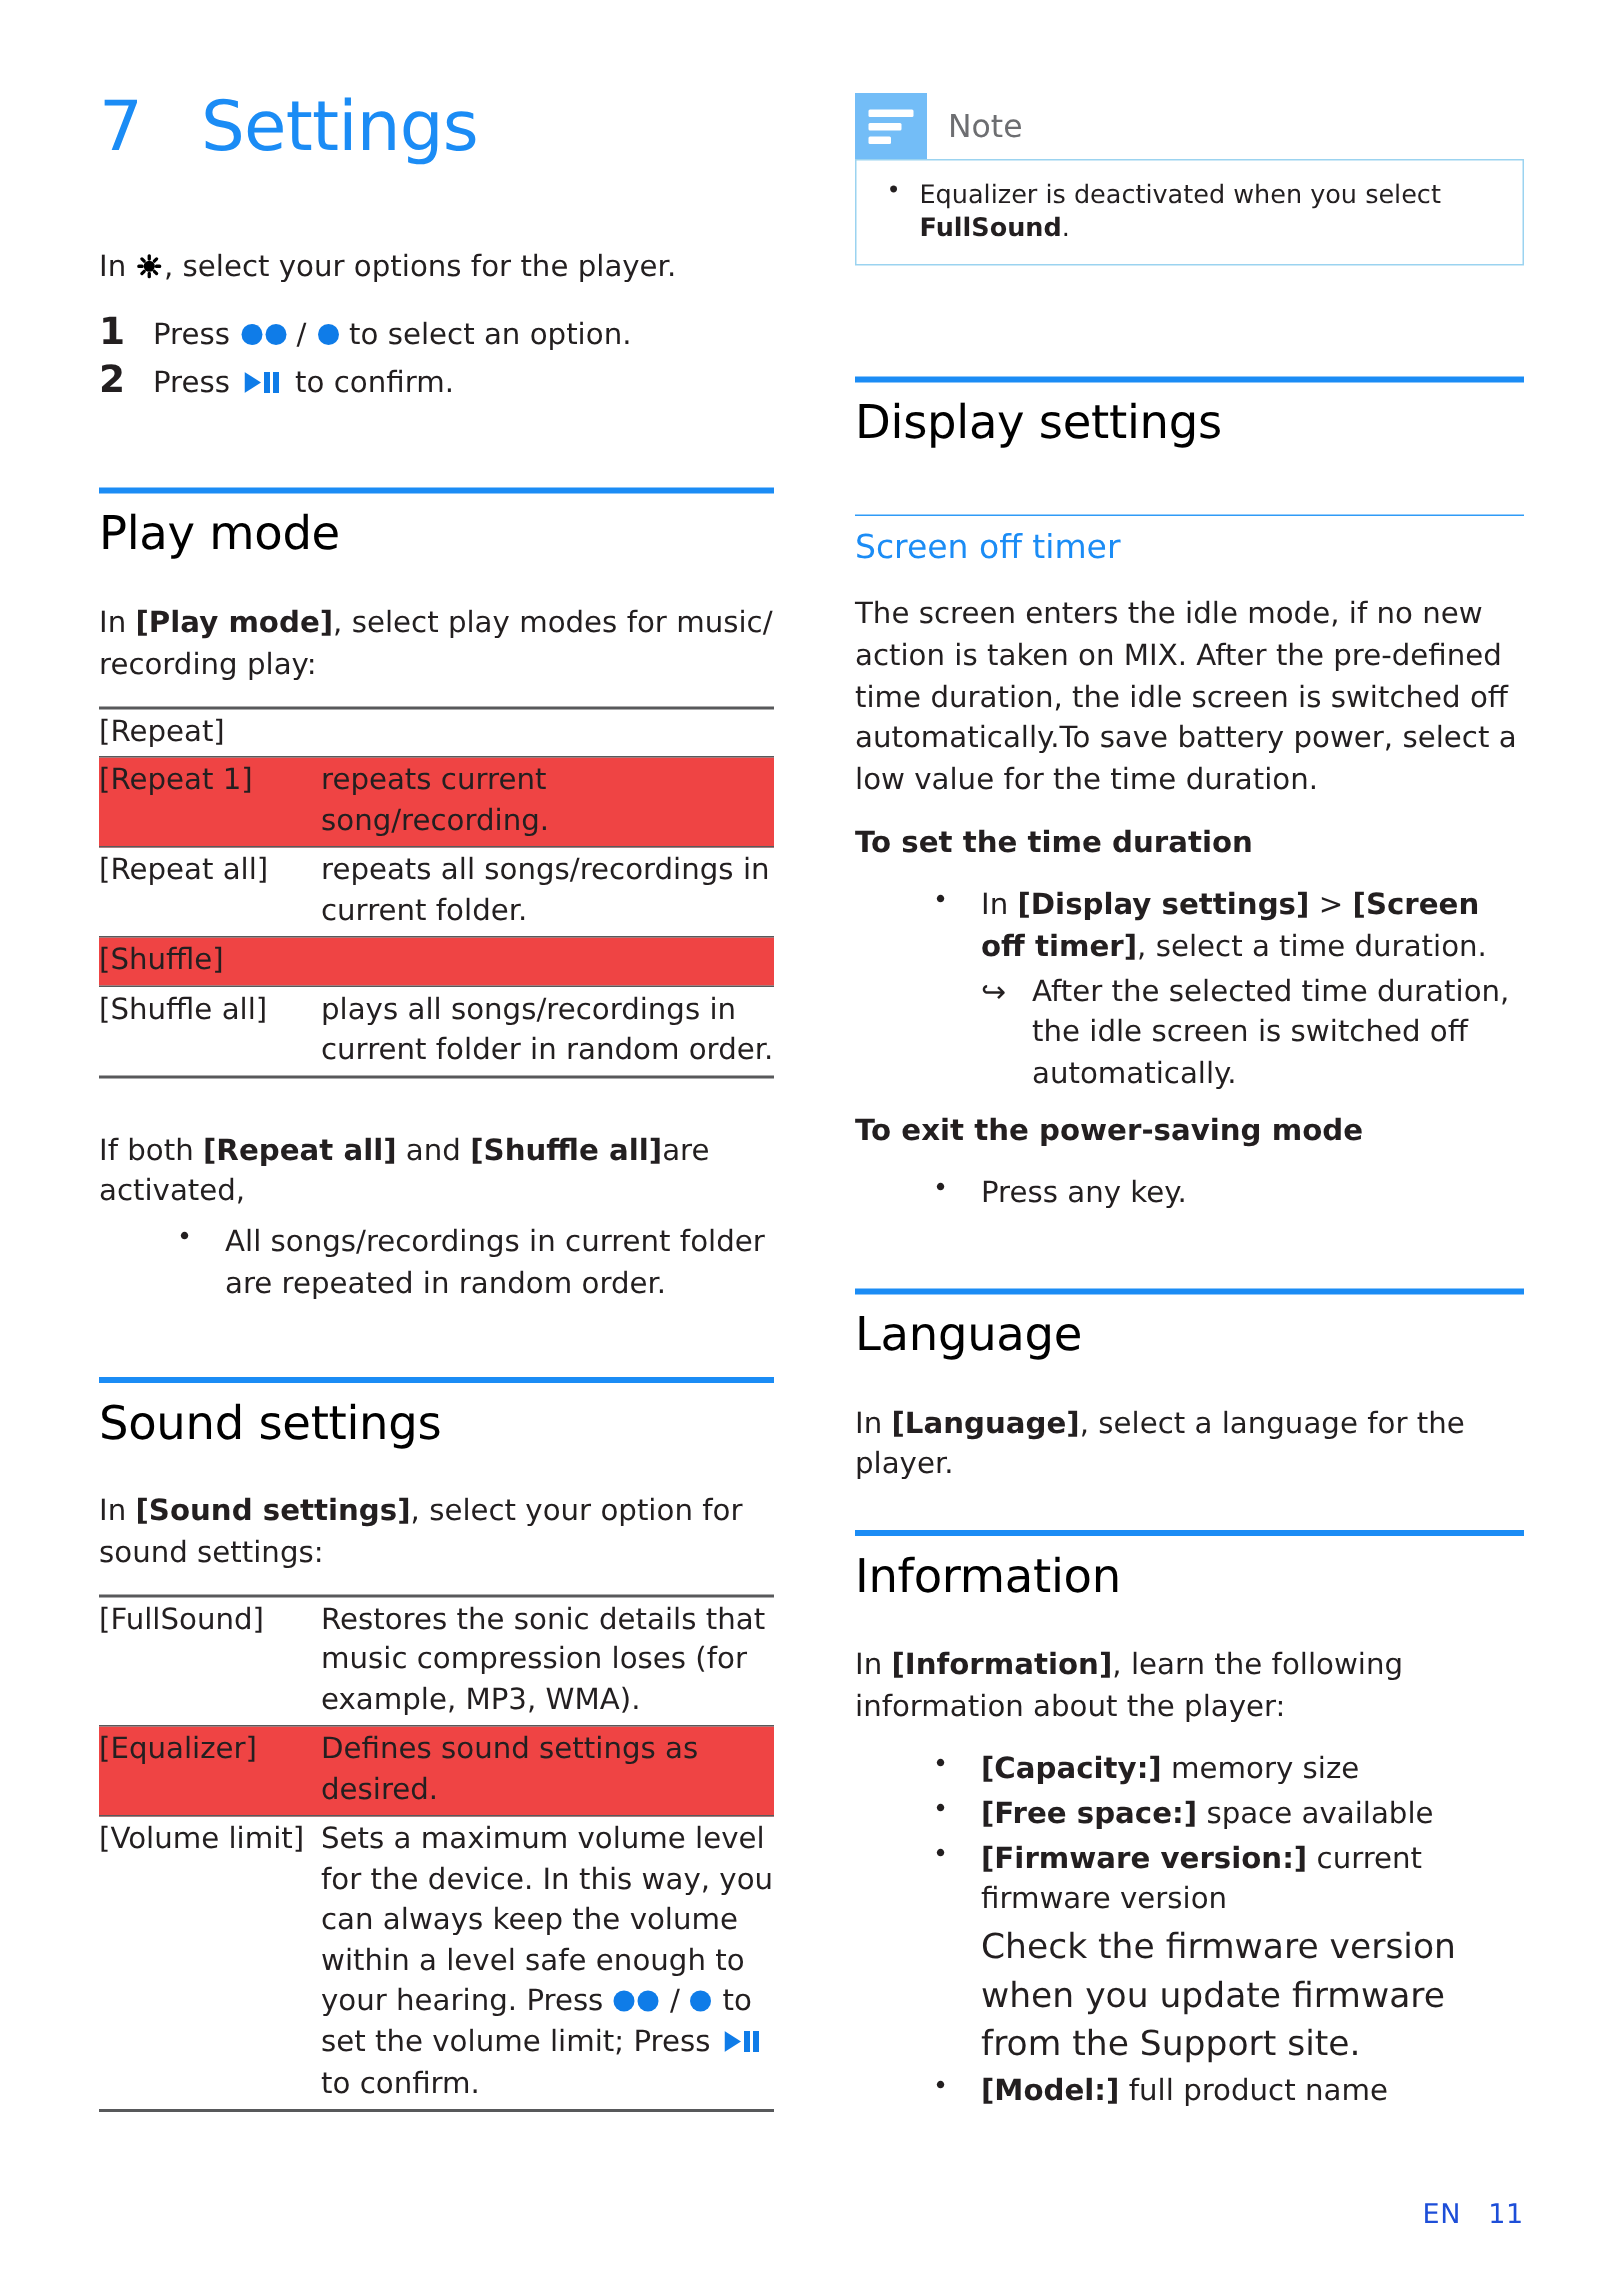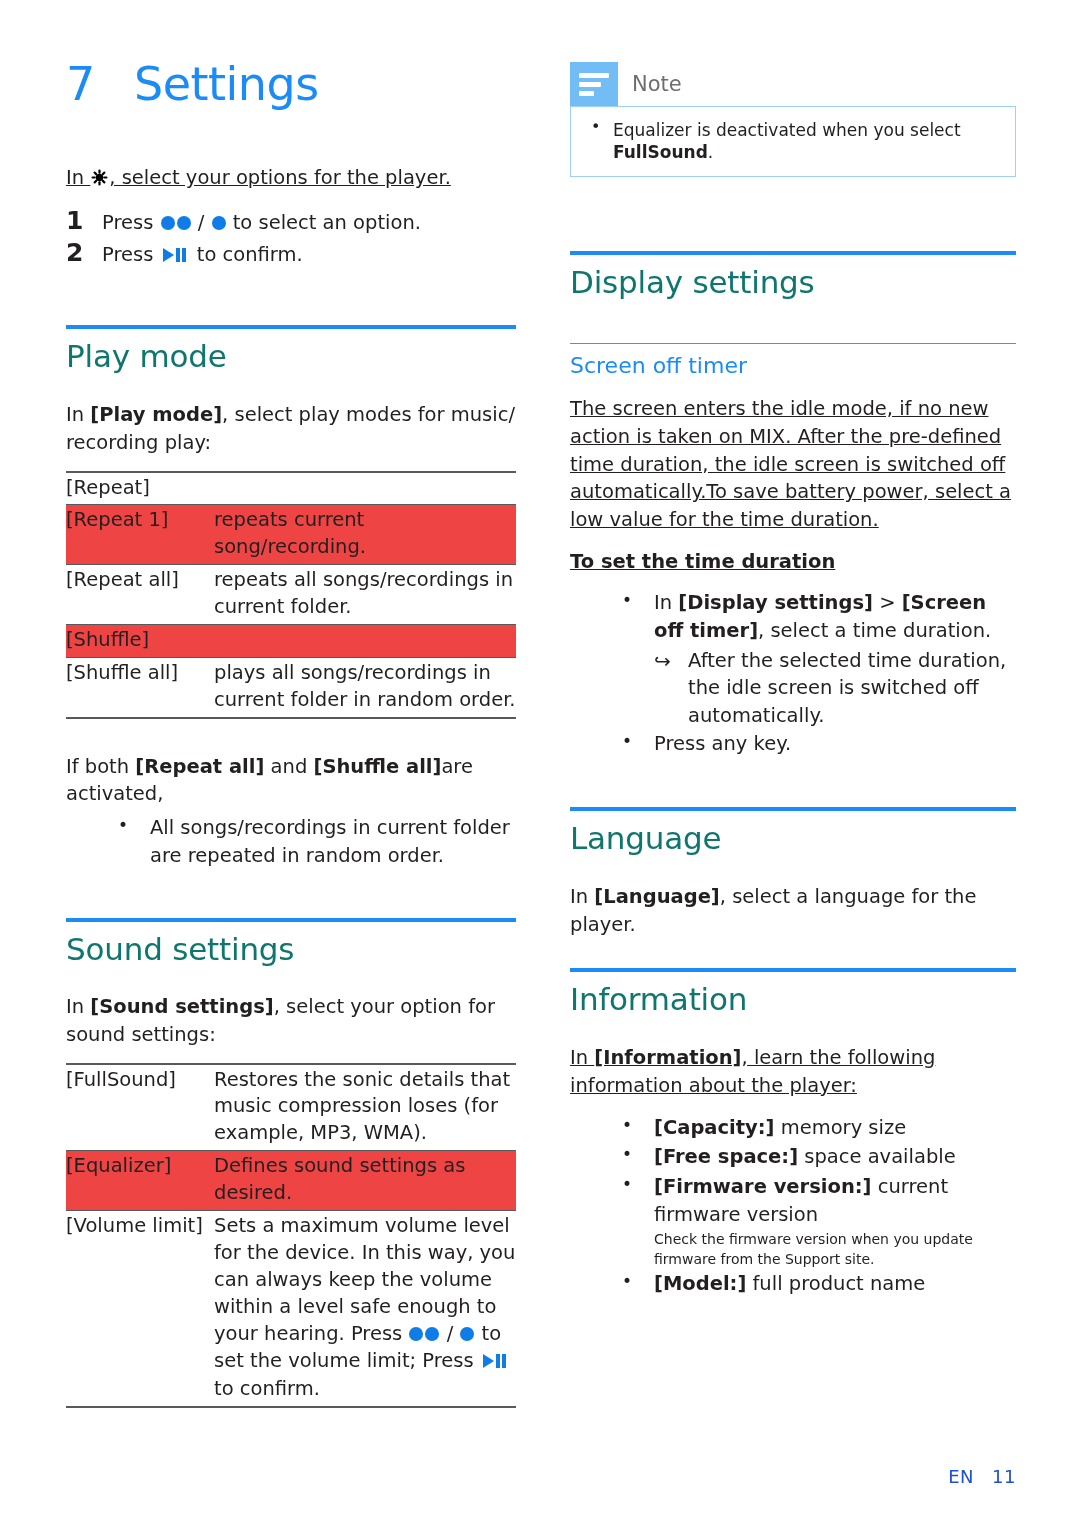--- a/index.html
+++ b/index.html
@@ -53,21 +53,21 @@
     border-top: 4px solid #1b8cf5;
     margin: 0;
     height: 0;
   }
   .rule-thin {
     border-top: 1.5px solid #2f9bf7;
     margin: 0;
     height: 0;
   }
   h2.section {
-    color: #0f766e;
+    color: #000000;
     font-size: 31px;
     font-weight: 400;
     letter-spacing: -0.2px;
     margin: 10px 0 26px 0;
     line-height: 1.15;
   }
   h3.subsection {
     color: #1b8cf5;
     font-size: 22px;
     font-weight: 400;
@@ -75,21 +75,21 @@
     line-height: 1.2;
   }
 
   
   p.body, .body {
     font-size: 19.5px;
     line-height: 1.42;
     margin: 0 0 14px 0;
     color: #231f20;
   }
-  .tight { margin-bottom: 0; text-decoration: underline; }
+  .tight { margin-bottom: 0; }
   b, .b { font-weight: 700; }
 
   
   .steps { margin: 2px 0 0 0; }
   .step {
     display: flex;
     align-items: baseline;
     font-size: 19.5px;
     line-height: 1.5;
     margin-bottom: 1px;
@@ -137,21 +137,21 @@
     line-height: 1.42;
   }
   ul.arrow > li::before {
     content: "\21AA";
     position: absolute;
     left: 84px;
     top: 0px;
     font-size: 20px;
     color: #231f20;
   }
-  .sub-cont { padding-left: 84px; font-size:14px; line-height:1.42; }
+  .sub-cont { padding-left: 84px; font-size:23px; line-height:1.42; }
 
   
   table.opt {
     width: 100%;
     border-collapse: collapse;
     font-size: 19.5px;
     margin: 6px 0 0 0;
   }
   table.opt td {
     vertical-align: top;
@@ -381,20 +381,21 @@
         <p class="body tight">The screen enters the idle mode, if no new action is taken on MIX. After the pre-defined time duration, the idle screen is switched off automatically.To save battery power, select a low value for the time duration.</p>
         <p class="body tight" style="font-weight:700">To set the time duration</p>
 
         <ul class="bul">
           <li><span>In </span><b>[Display settings]</b><span> &gt; </span><b>[Screen off timer]</b><span>, select a time duration.</span></li>
         </ul>
         <ul class="arrow">
           <li>After the selected time duration, the idle screen is switched off automatically.</li>
         </ul>
 
+        <p class="body tight" style="font-weight:700;margin-top:10px">To exit the power-saving mode</p>
         <ul class="bul">
           <li>Press any key.</li>
         </ul>
       </div>
     </div>
 
     <div style="margin-top:50px">
       <div class="rule-thick"></div>
       <h2 class="section">Language</h2>
       <p class="body"><span>In </span><b>[Language]</b><span>, select a language for the player.</span></p>

